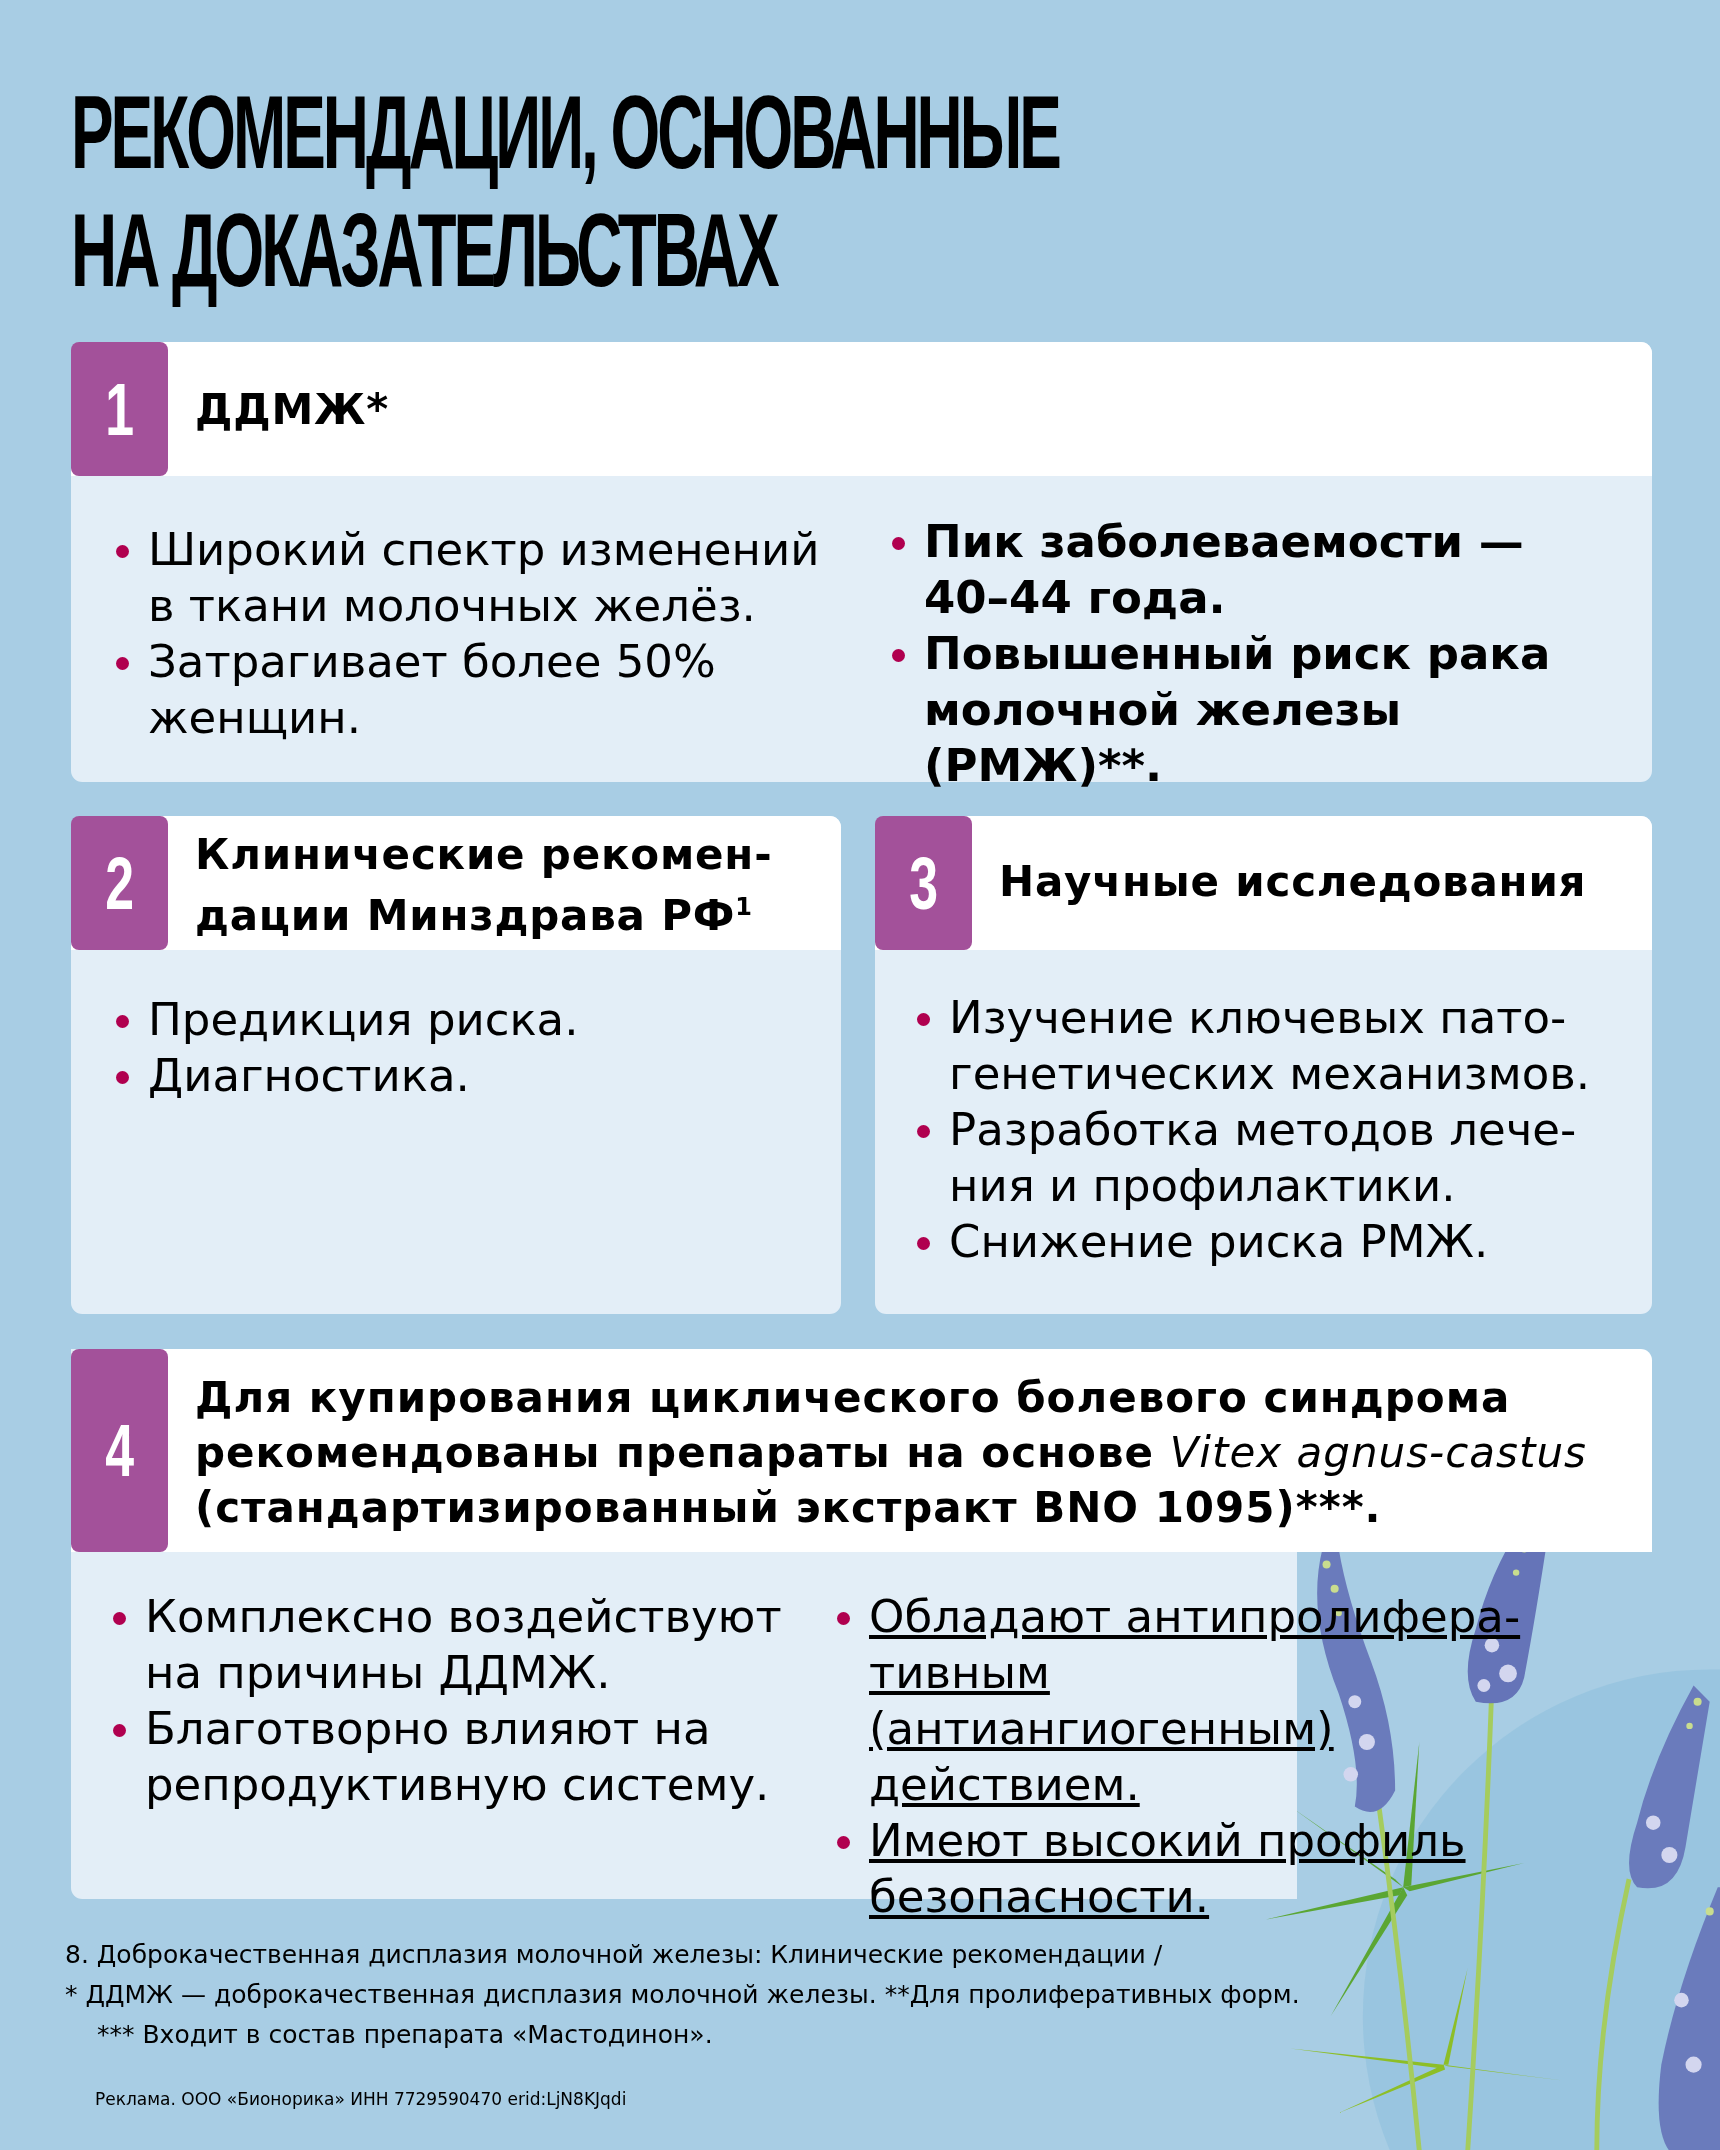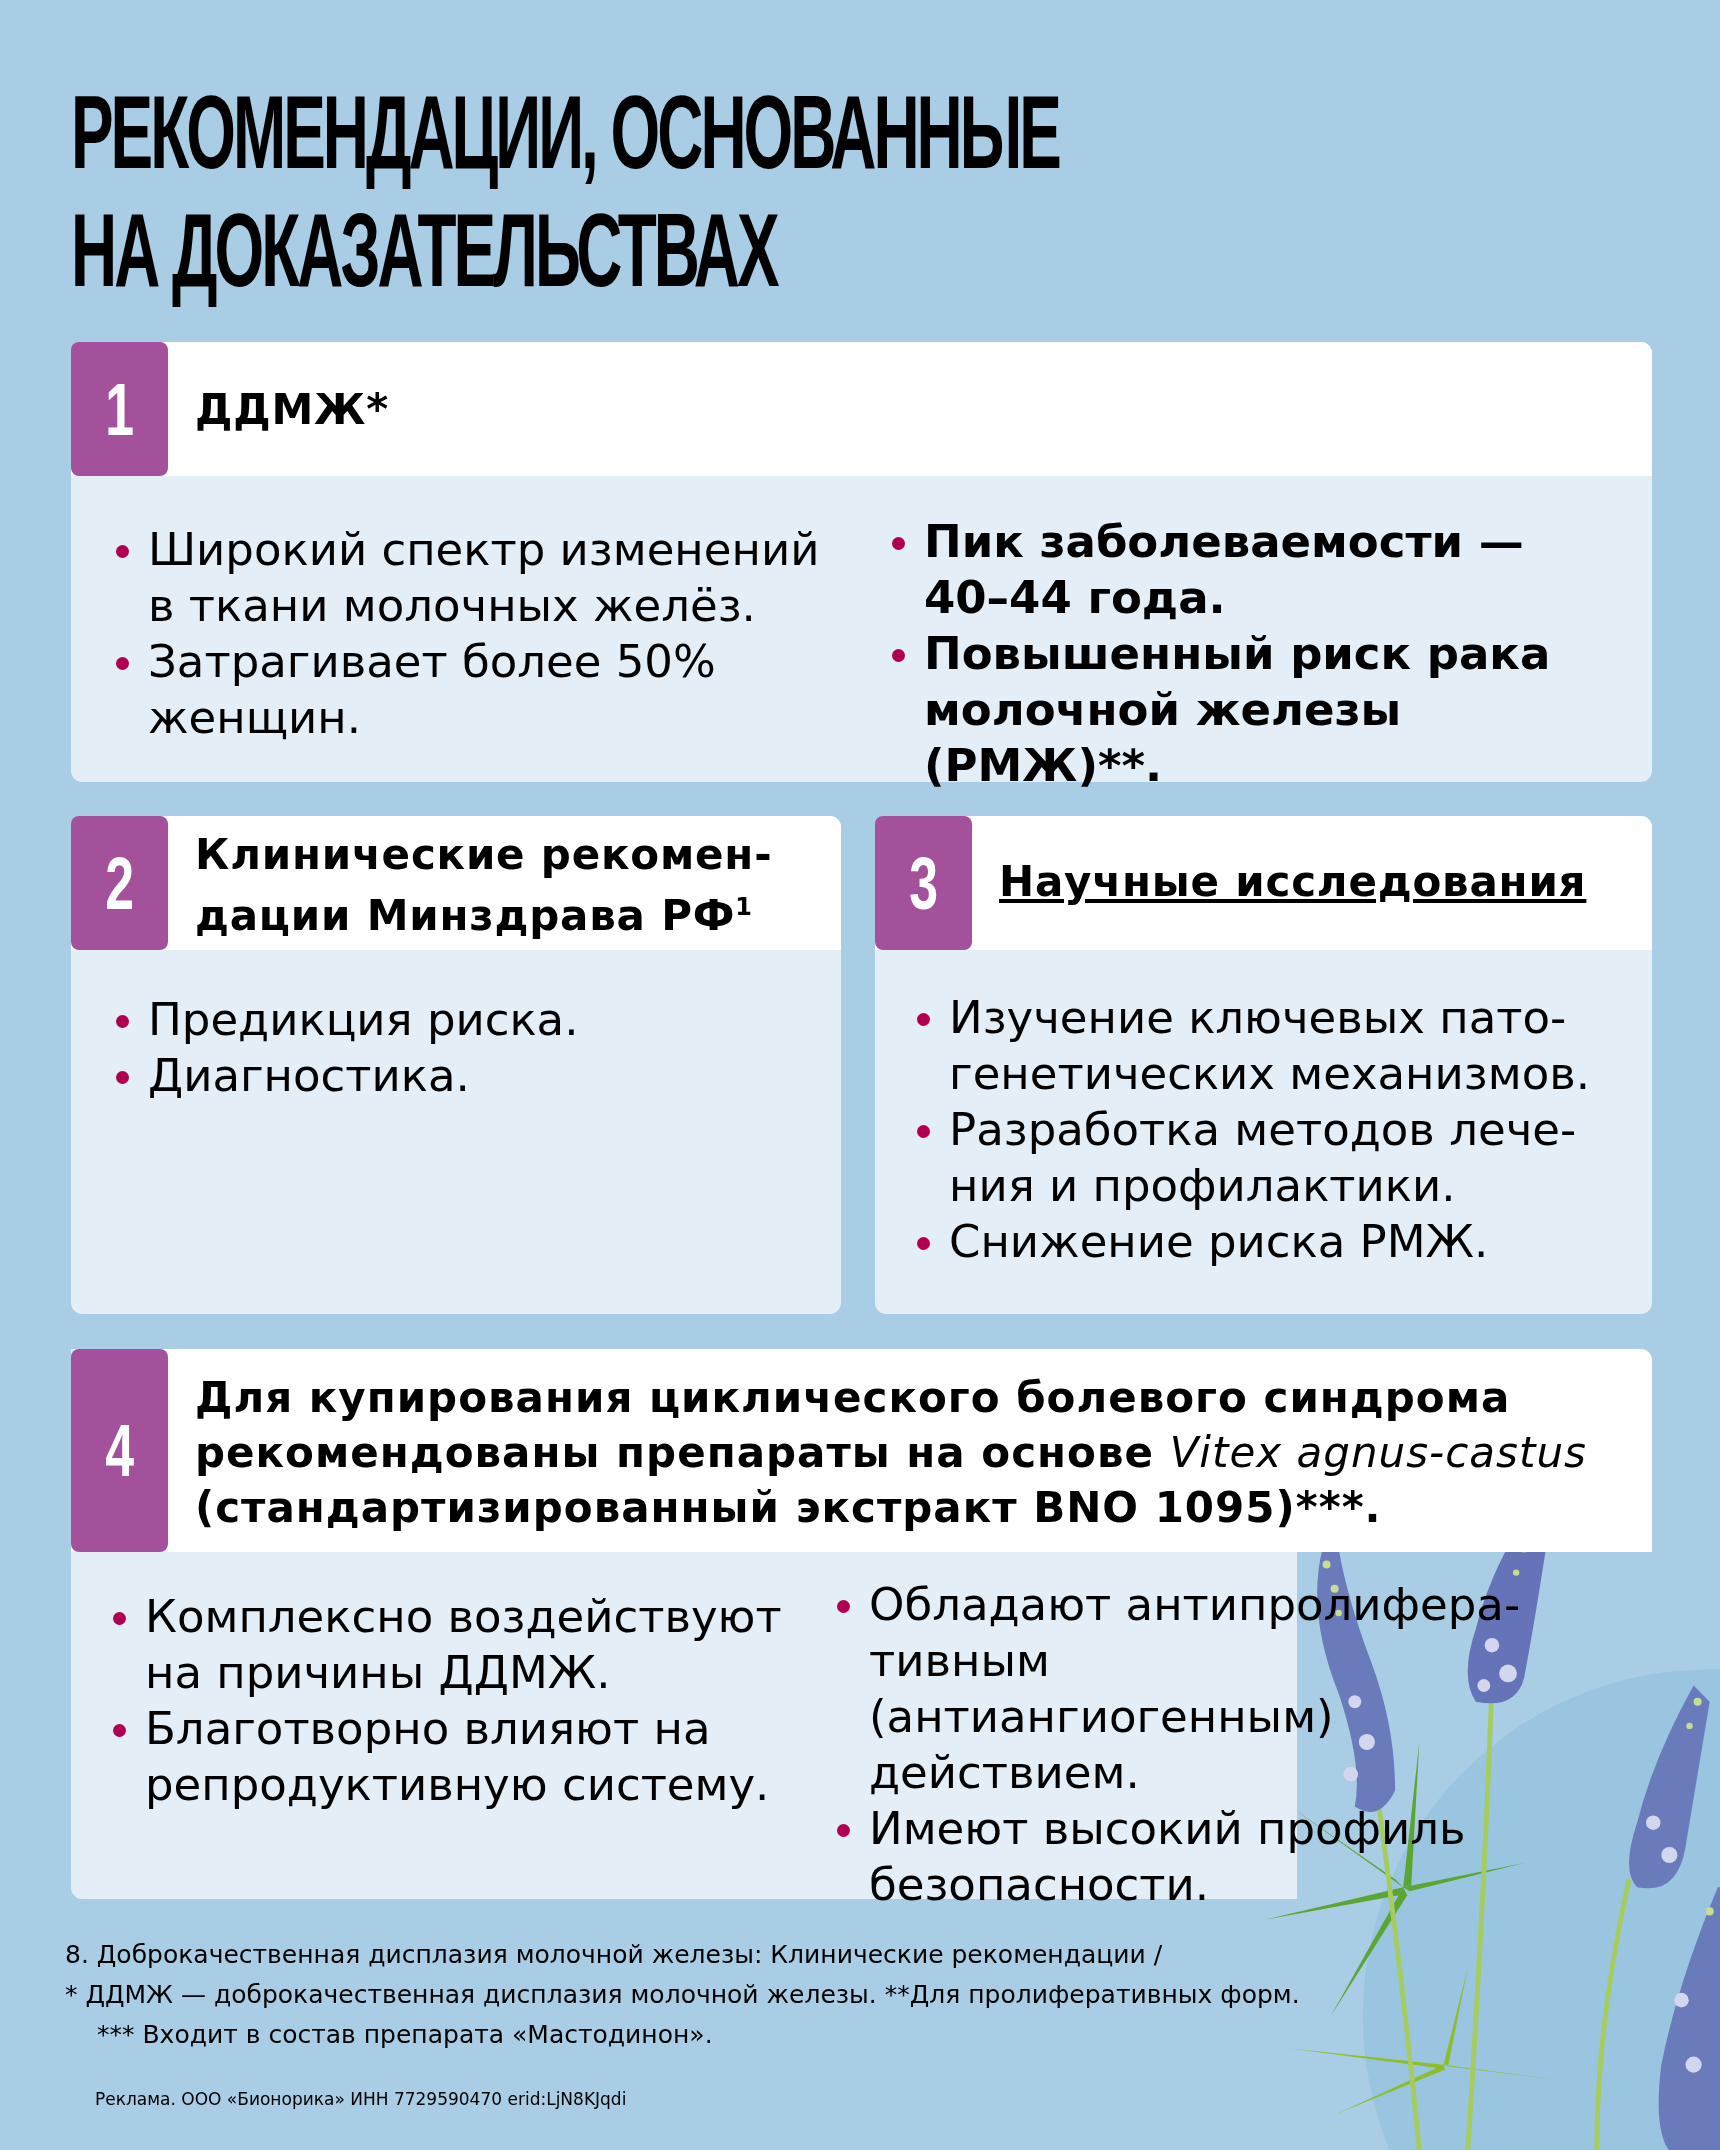--- a/index.html
+++ b/index.html
@@ -143,21 +143,21 @@
     <li><span>Предикция риска.</span></li>
     <li><span>Диагностика.</span></li>
   </ul>
 </div>
 
 <div class="card" style="left:875px; top:816px; width:777px; height:498px;">
   <div class="card-head" style="height:134px;">
     <div class="num">
       <span>3</span>
     </div>
-    <div class="head-text" style="top:40px;text-decoration:underline;">Научные исследования</div>
+    <div class="head-text" style="top:40px;">Научные исследования</div>
   </div>
   <ul class="bullets" style="left:42px; top:174px; width:694px;">
     <li><span>Изучение ключевых пато- генетических механизмов.</span></li>
     <li><span>Разработка методов лече- ния и профилактики.</span></li>
     <li><span>Снижение риска РМЖ.</span></li>
   </ul>
 </div>
 
 <svg class="flower-art" viewBox="0 0 574 807">
   <circle cx="560" cy="640" r="430" fill="#8CC0DC" opacity="0.55"></circle>
@@ -222,21 +222,21 @@
     <div class="head-text" style="top:21px; line-height:55px; letter-spacing:1px;">
       <div>Для купирования циклического болевого синдрома</div>
       <div><span>рекомендованы препараты на основе </span><i>Vitex agnus-castus</i></div>
       <div>(стандартизированный экстракт BNO 1095)***.</div>
     </div>
   </div>
   <ul class="bullets" style="left:42px; top:240px; width:726px;">
     <li><span>Комплексно воздействуют на причины ДДМЖ.</span></li>
     <li><span>Благотворно влияют на репродуктивную систему.</span></li>
   </ul>
-  <ul class="bullets" style="left:766px; top:228px; width:685px;">
+  <ul class="bullets" style="left:766px; top:240px; width:685px;text-decoration:underline;">
     <li><span>Обладают антипролифера- тивным (антиангиогенным) действием.</span></li>
     <li><span>Имеют высокий профиль безопасности.</span></li>
   </ul>
 </div>
 
 <div class="footnotes">
   <div>8. Доброкачественная дисплазия молочной железы: Клинические рекомендации /</div>
   <div>* ДДМЖ — доброкачественная дисплазия молочной железы. **Для пролиферативных форм.</div>
   <div class="indent">*** Входит в состав препарата «Мастодинон».</div>
 </div>

